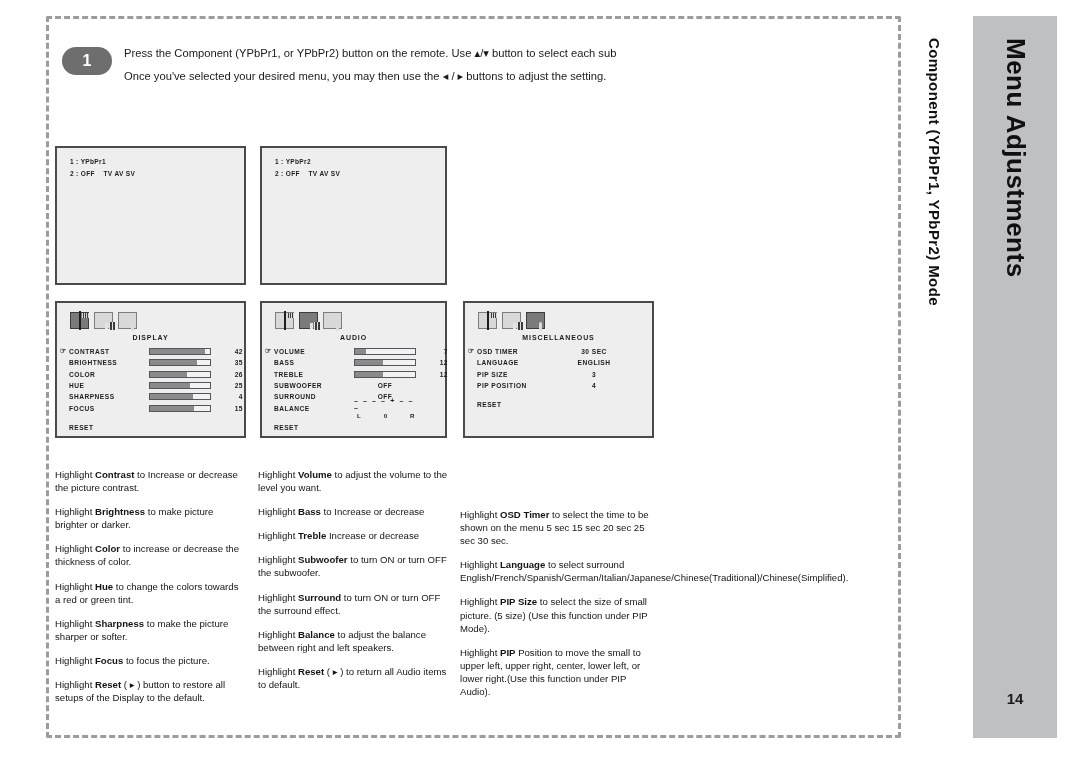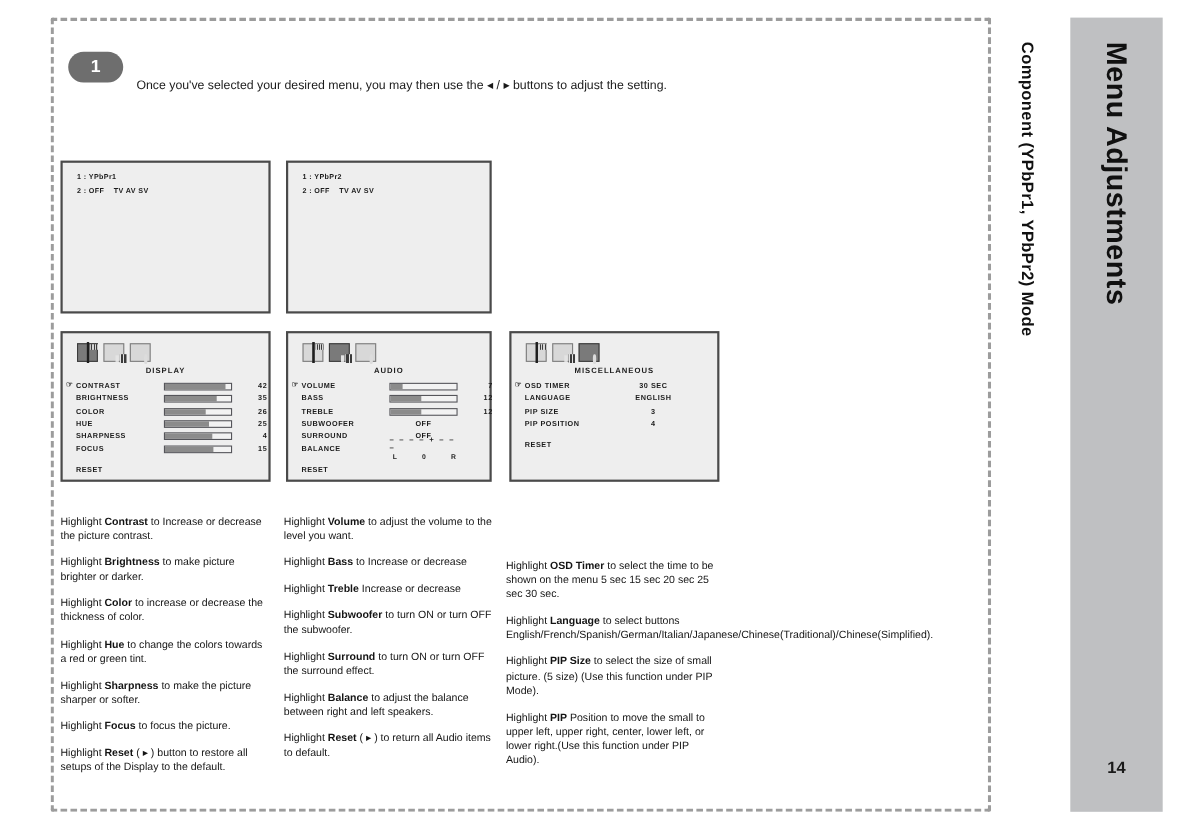--- a/index.html
+++ b/index.html
@@ -37,21 +37,21 @@
     display: flex; align-items: center; justify-content: center;
   }
   .step-text {
     position: absolute;
     left: 124px; top: 45px;
     width: 700px;
     font-size: 11.2px;
     color: #1a1a1a;
     line-height: 17px;
   }
-  .step-text .l2 { margin-top: 25px; }
+  .step-text .l2 { margin-top: 6px; }
 
   
   .osd-box {
     position: absolute;
     background: #eeeeee;
     border: 2px solid #4a4a4a;
   }
   .osd-small-line {
     font-family: "Liberation Sans", sans-serif;
     font-size: 6.5px;
@@ -291,20 +291,21 @@
 </style>
 </head>
 <body>
 
 <div id="page">
 
   <div class="dashed-frame"></div>
 
   <div class="step-badge">1</div>
   <div class="step-text">
+    <div>Press the Component (YPbPr1, or YPbPr2) button on the remote. Use ▴/▾  button to select each sub</div>
     <div class="l2">Once you've selected your desired menu, you may then use the ◂ / ▸  buttons to adjust the setting.</div>
   </div>
 
   <div class="osd-box" id="src-box-1">
     <div class="src-inner">
       <div class="osd-small-line">1 : YPbPr1</div>
       <div class="osd-small-line">2 : OFF    TV AV SV</div>
     </div>
   </div>
   <div class="osd-box" id="src-box-2">
@@ -483,21 +484,21 @@
       <p class="desc-p"><span>Highlight </span><b>Contrast</b><span> to Increase or decrease the picture contrast.</span></p>
       <p class="desc-p"><span>Highlight </span><b>Brightness</b><span> to make picture brighter or darker.</span></p>
       <p class="desc-p"><span>Highlight </span><b>Color</b><span> to increase or decrease the thickness of color.</span></p>
       <p class="desc-p"><span>Highlight </span><b>Hue</b><span> to change the colors towards a red or green tint.</span></p>
       <p class="desc-p"><span>Highlight </span><b>Sharpness</b><span> to make the picture sharper or softer.</span></p>
       <p class="desc-p"><span>Highlight </span><b>Focus</b><span> to focus the picture.</span></p>
       <p class="desc-p"><span>Highlight </span><b>Reset</b><span> ( ▸ ) button to restore all setups of the Display to the default.</span></p>
     </div>
   <div class="desc-col" id="desc-col-3">
       <p class="desc-p"><span>Highlight </span><b>OSD Timer</b><span> to select the time to be shown on the menu 5 sec 15 sec 20 sec 25 sec 30 sec.</span></p>
-      <p class="desc-p"><span>Highlight </span><b>Language</b><span> to select buttons English/French/Spanish/German/Italian/Japanese/Chinese(Traditional)/Chinese(Simplified).</span></p>
+      <p class="desc-p"><span>Highlight </span><b>Language</b><span> to select surround English/French/Spanish/German/Italian/Japanese/Chinese(Traditional)/Chinese(Simplified).</span></p>
       <p class="desc-p"><span>Highlight </span><b>PIP Size</b><span> to select the size of small picture. (5 size) (Use this function under PIP Mode).</span></p>
       <p class="desc-p"><span>Highlight </span><b>PIP</b><span> Position to move the small to upper left, upper right, center, lower left, or lower right.(Use this function under PIP Audio).</span></p>
     </div>
 
   <div class="side-tab"></div>
   <div class="side-title">
     <span>Menu Adjustments</span>
   </div>
   <div class="side-sub">
     <span>Component (YPbPr1, YPbPr2) Mode</span>

